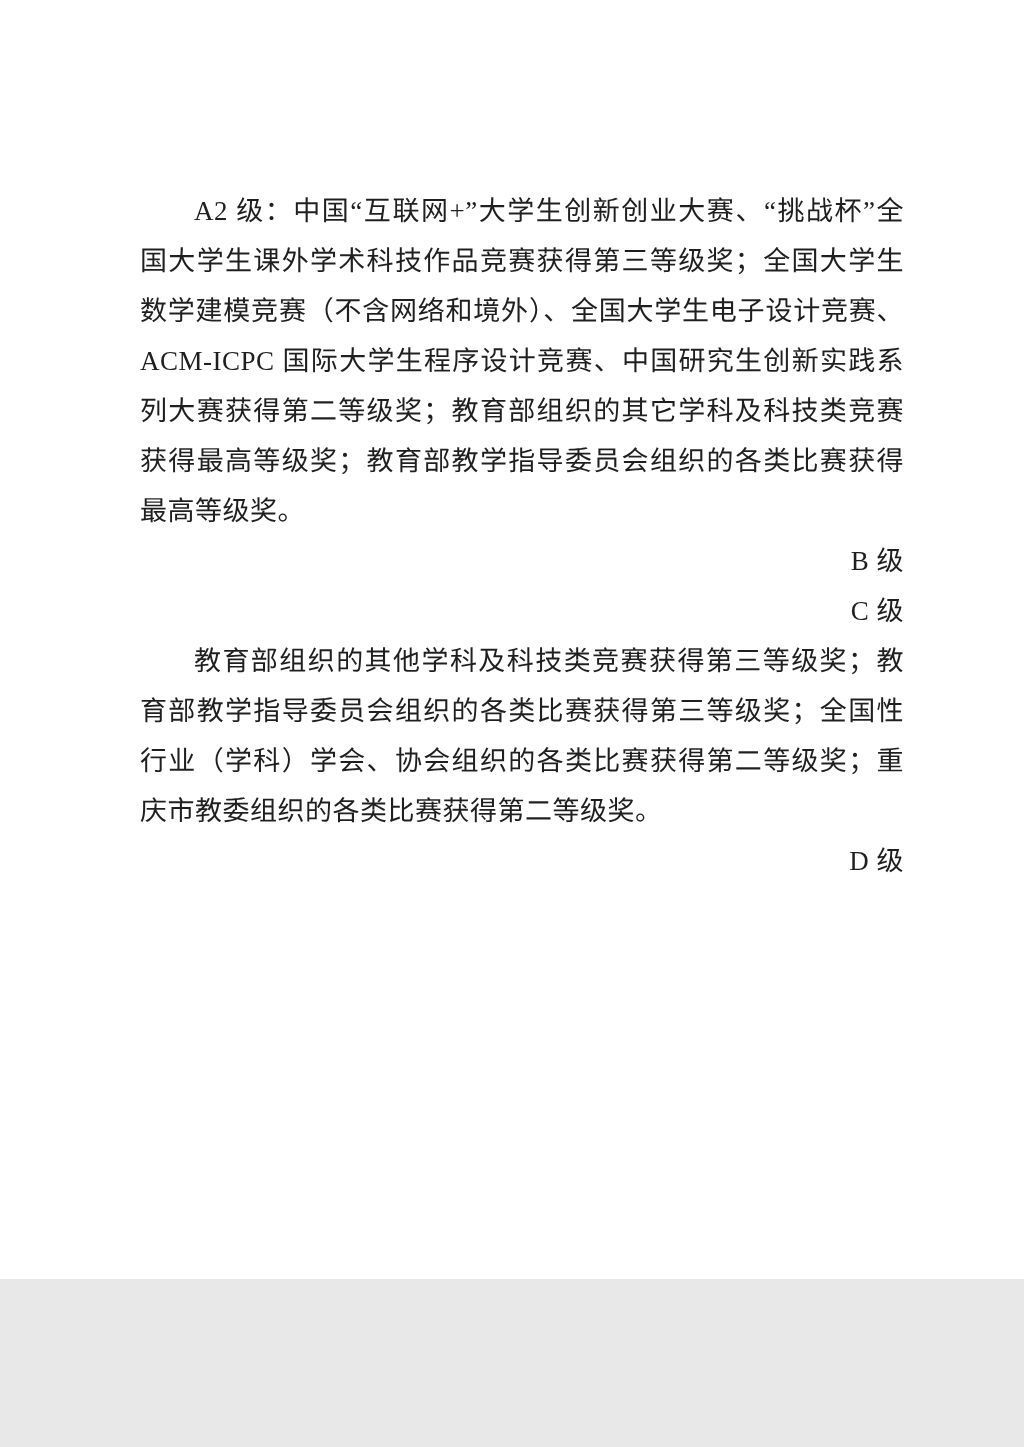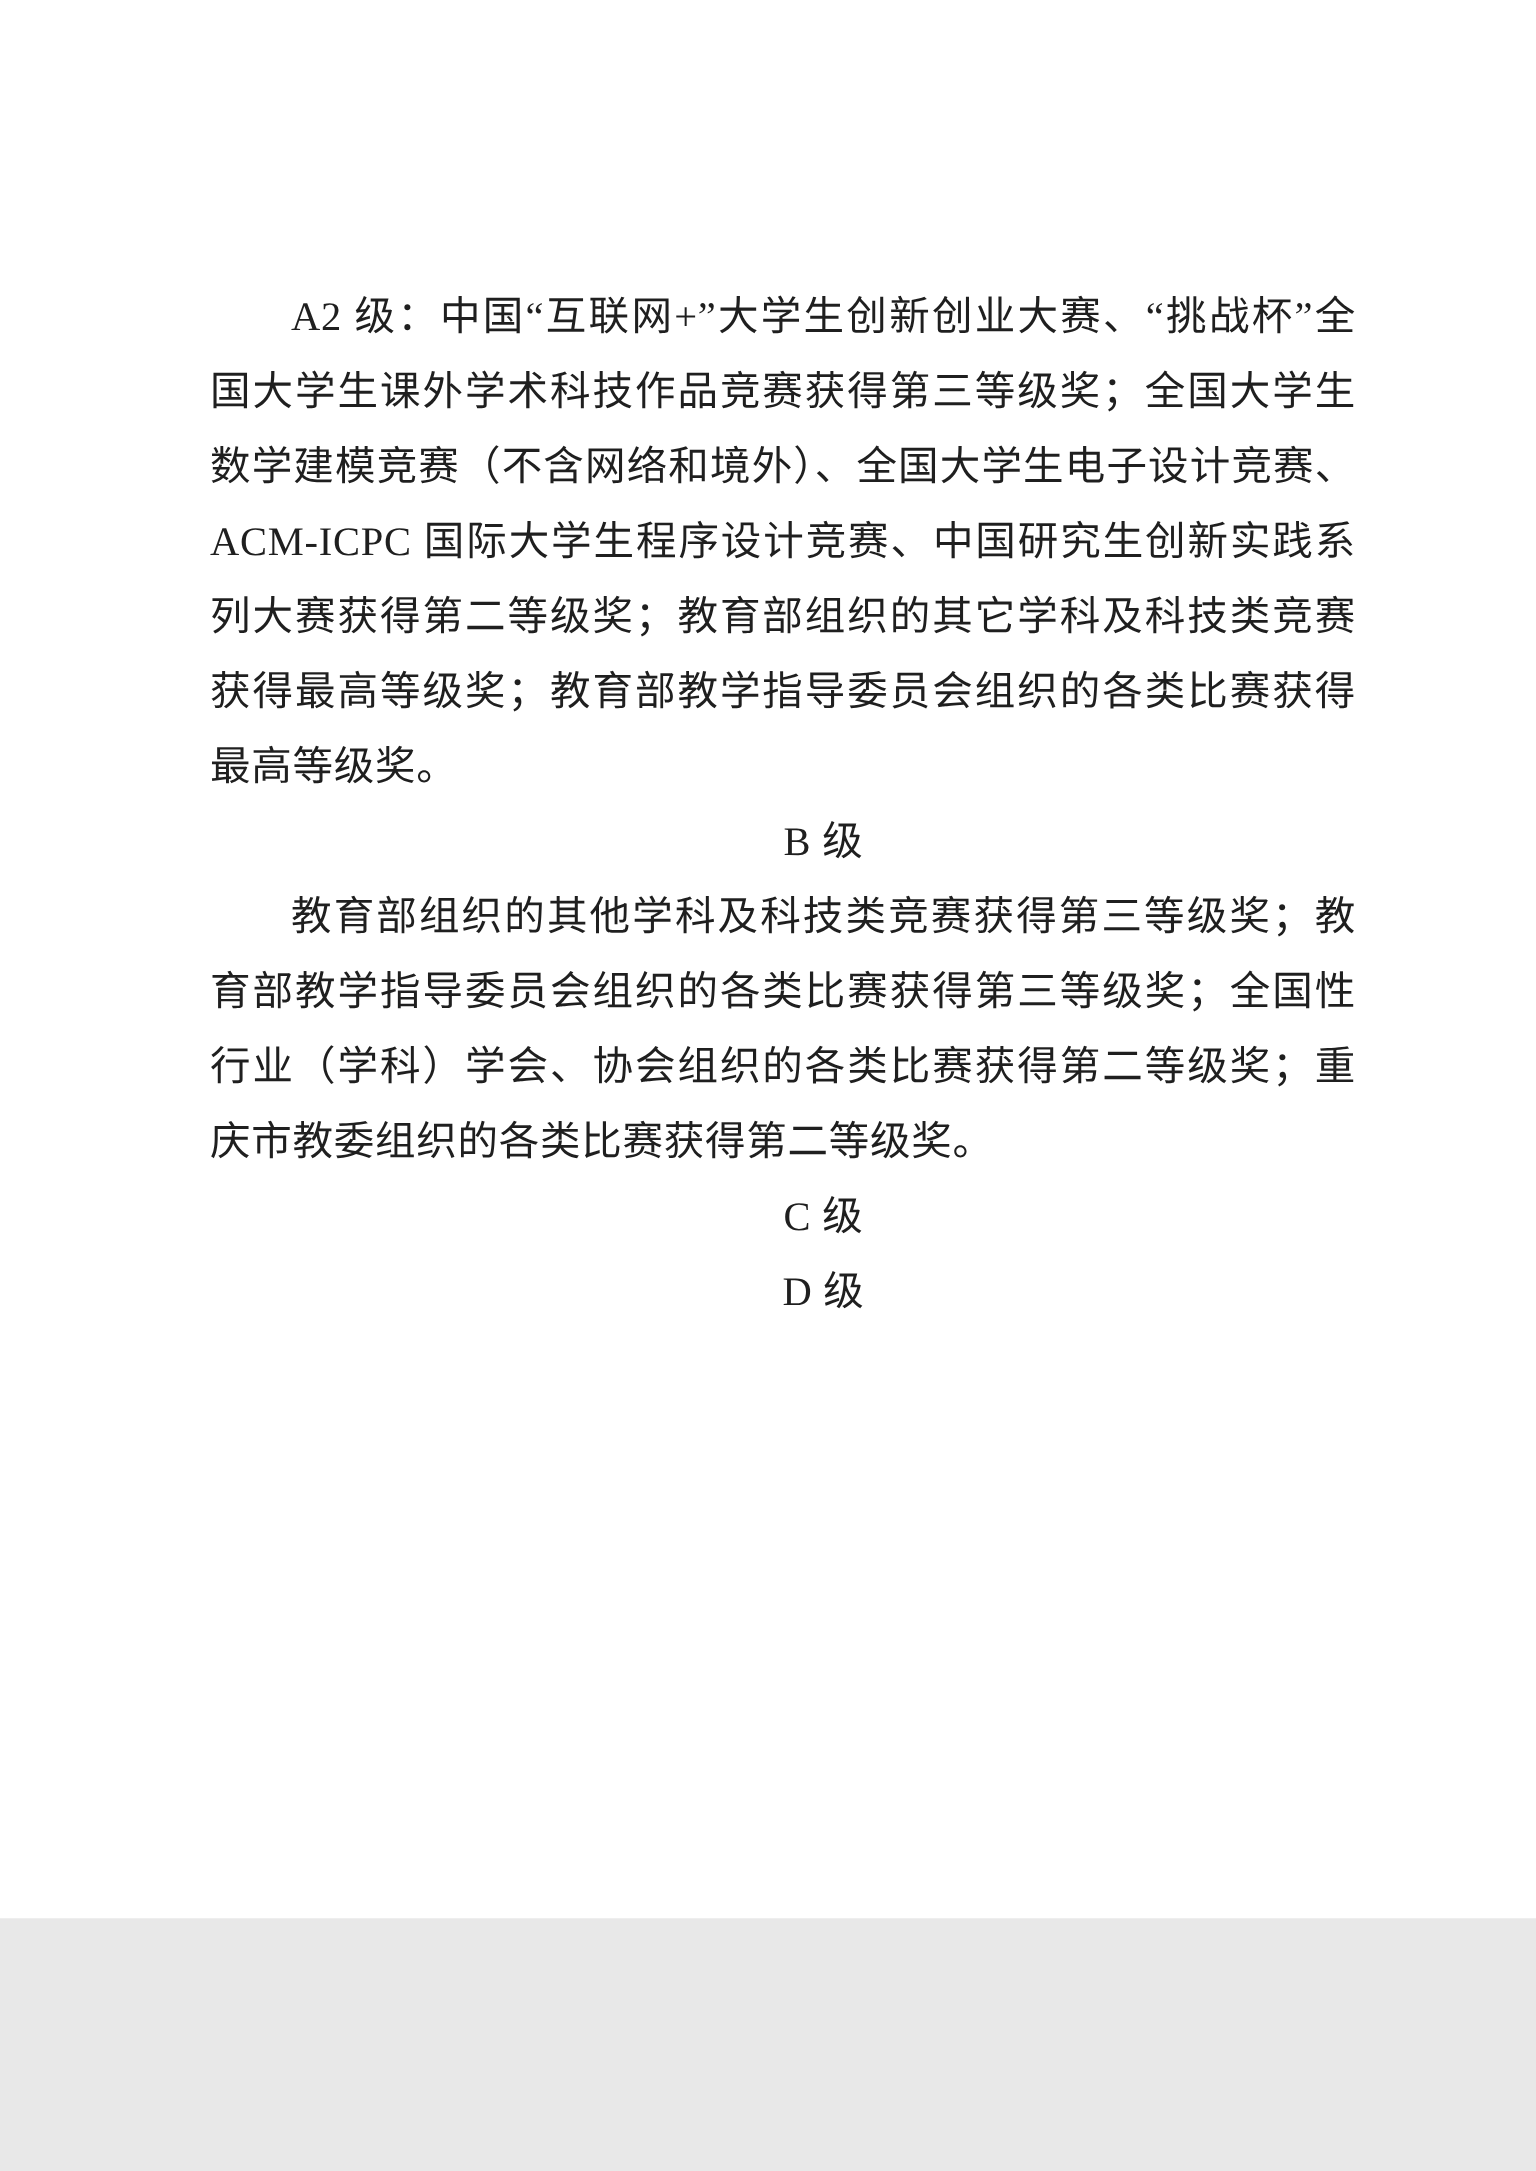--- a/index.html
+++ b/index.html
@@ -26,21 +26,21 @@
     line-height: 50px;
     text-align: justify;
     text-justify: inter-character;
     letter-spacing: 0.5px;
   }
   .para {
     margin: 0;
     text-indent: 2em;
   }
   .para.heading {
-    text-align: center;
+    text-align: right;
   }
   .page-number {
     position: absolute;
     left: 138px;
     top: 1280px;
     font-size: 26px;
     letter-spacing: 1px;
     word-spacing: 14px;
     color: #000000;
   }
@@ -49,22 +49,22 @@
 <body>
 
 <div class="page">
 
   <div class="text-block">
     <p class="para body">A2 级：中国“互联网+”大学生创新创业大赛、“挑战杯”全国大学生课外学术科技作品竞赛获得第三等级奖；全国大学生数学建模竞赛（不含网络和境外）、全国大学生电子设计竞赛、ACM-ICPC 国际大学生程序设计竞赛、中国研究生创新实践系列大赛获得第二等级奖；教育部组织的其它学科及科技类竞赛获得最高等级奖；教育部教学指导委员会组织的各类比赛获得最高等级奖。</p>
 
     <p class="para heading">B 级</p>
 
 
+    <p class="para heading">C 级</p>
+
     <p class="para body">教育部组织的其他学科及科技类竞赛获得第三等级奖；教育部教学指导委员会组织的各类比赛获得第三等级奖；全国性行业（学科）学会、协会组织的各类比赛获得第二等级奖；重庆市教委组织的各类比赛获得第二等级奖。</p>
-
-    <p class="para heading">C 级</p>
 
     <p class="para heading">D 级</p>
   </div>
 
   <div class="page-number">— 10 —</div>
 
 </div>
 
 </body></html>

